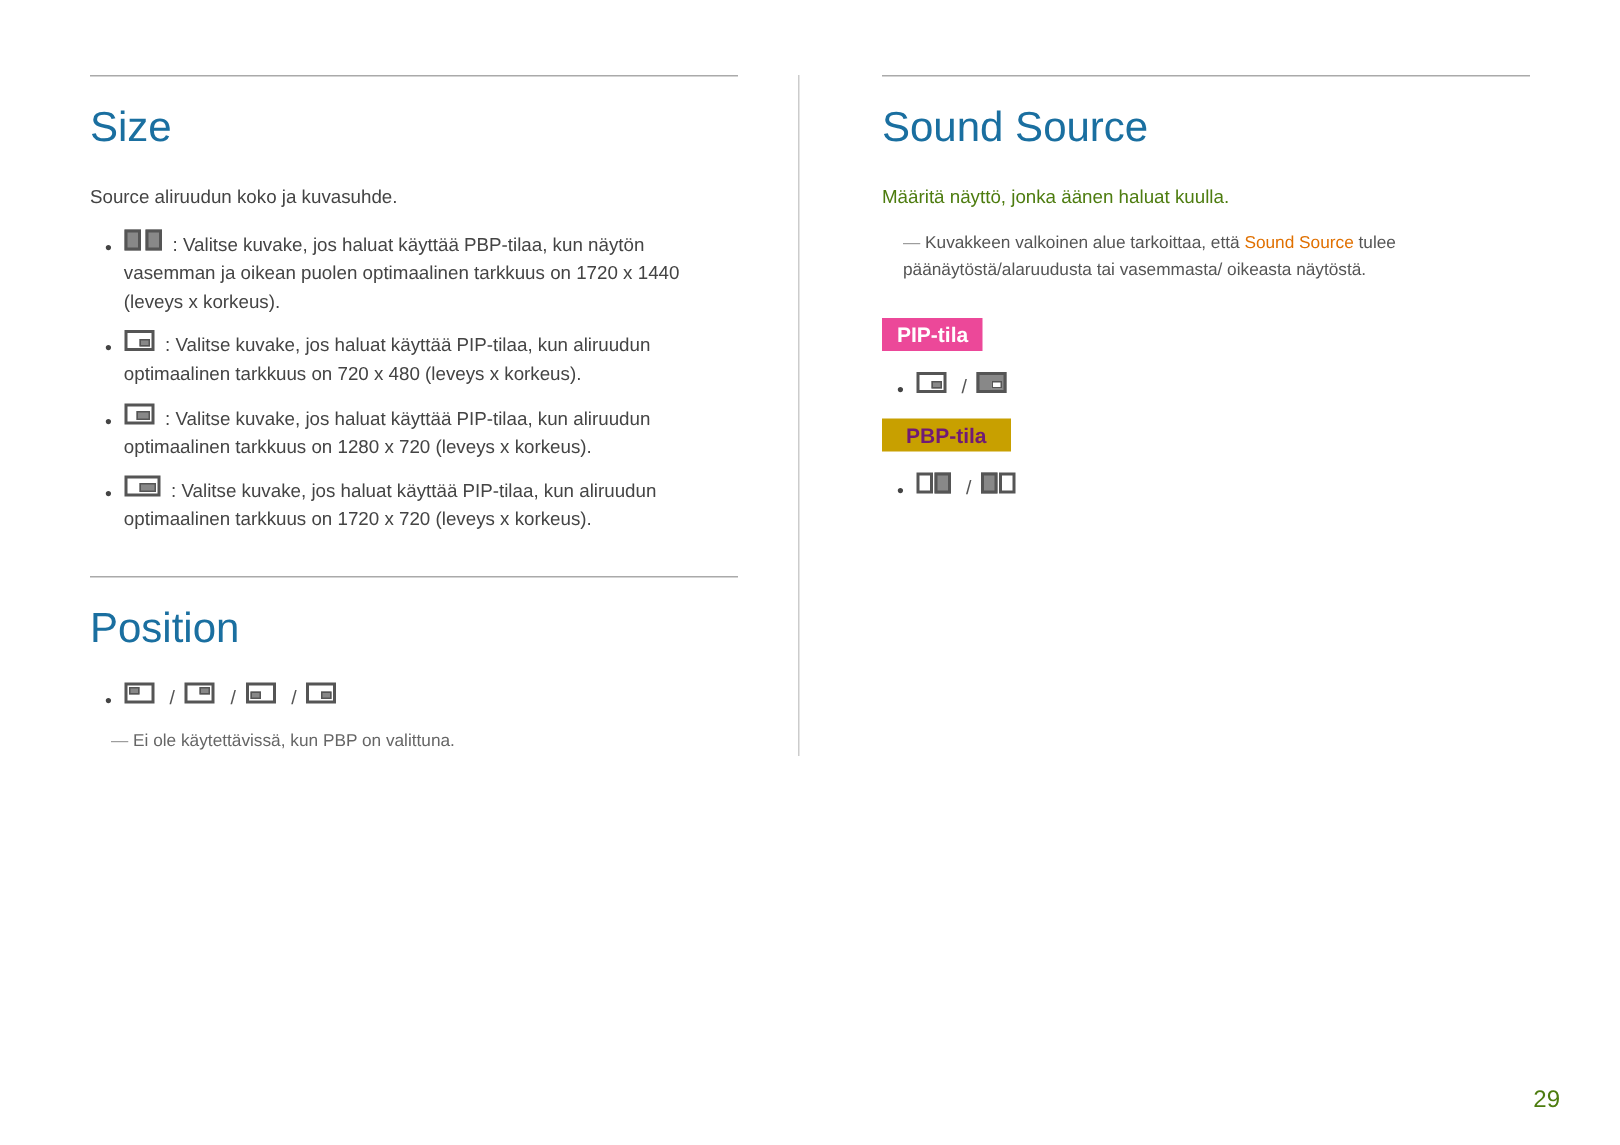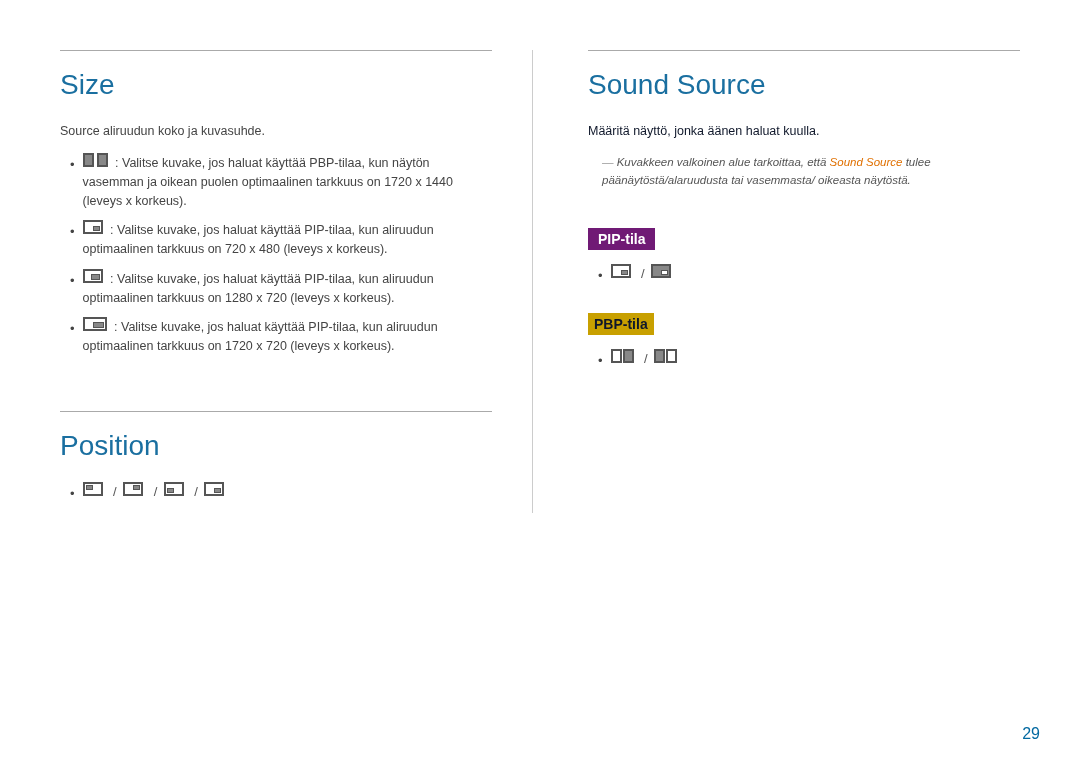--- a/index.html
+++ b/index.html
@@ -98,92 +98,90 @@
     }
     .pbp-half-dark {
       display: inline-block;
       width: 11px;
       height: 14px;
       border: 2px solid #555;
       background: #888;
     }
 
     .position-section {
-      margin-top: 55px;
+      margin-top: 28px;
     }
 
     .note-text {
       font-size: 11.5px;
       color: #666;
       margin-top: 6px;
       padding-left: 14px;
       line-height: 1.5;
     }
 
     .note-text::before {
       content: '― ';
       color: #999;
     }
 
     
     .sound-desc {
       font-size: 12.5px;
-      color: #0f172a;
+      color: #4d7c0f;
       margin-bottom: 12px;
       line-height: 1.6;
     }
 
     .note-box {
       font-size: 11.5px;
       color: #555;
       line-height: 1.6;
-      margin-bottom: 28px;
+      margin-bottom: 12px;
       padding-left: 14px;
       position: relative;
-      font-style: italic;
     }
 
     .note-box::before {
       content: '― ';
       color: #999;
     }
 
     .sound-source-link {
       color: #e07000;
       font-weight: normal;
     }
 
     .subtitle-badge {
       display: inline-block;
-      background: #701a75;
+      background: #ec4899;
       color: #fff;
       font-size: 14px;
       font-weight: bold;
       padding: 3px 10px;
       margin-bottom: 14px;
       margin-top: 10px;
     }
 
     .subtitle-badge-blue {
       display: inline-block;
       background: #c8a000;
-      color: #0f172a;
+      color: #701a75;
       font-size: 14px;
       font-weight: bold;
-      padding: 3px 6px;
+      padding: 3px 16px;
       margin-bottom: 14px;
-      margin-top: 18px;
     }
 
     .page-number {
       position: absolute;
       bottom: 20px;
       right: 40px;
       font-size: 16px;
-      color: #0369a1;
+      color: #4d7c0f;
     }
 
     .slash-sep {
       margin: 0 3px;
       color: #555;
       font-size: 13px;
     }
 
     .pip-icon-wrap {
       position: relative;
@@ -296,20 +294,21 @@
             <span class="slash-sep">/</span>
             <span class="icon-inline">
               <span class="pip-icon-wrap">
                 <span class="pip-inner pip-br"></span>
               </span>
             </span>
           </span>
         </li>
       </ul>
 
+      <p class="note-text">Ei ole käytettävissä, kun PBP on valittuna.</p>
     </div>
   </div>
 
   <div class="right-column">
     <hr class="divider-top">
     <h1 class="section-title">Sound Source</h1>
     <p class="sound-desc">Määritä näyttö, jonka äänen haluat kuulla.</p>
 
     <div class="note-box">
       Kuvakkeen valkoinen alue tarkoittaa, että <span class="sound-source-link">Sound Source</span> tulee päänäytöstä/alaruudusta tai vasemmasta/ oikeasta näytöstä.

